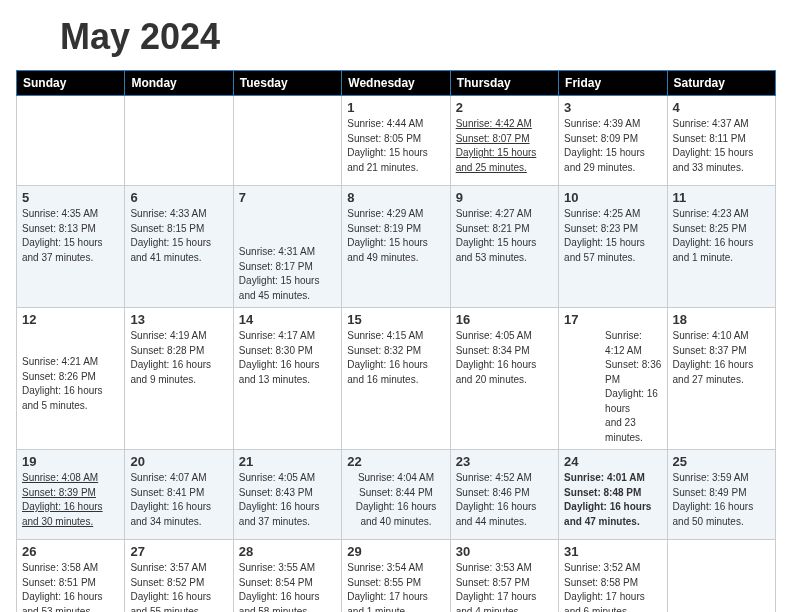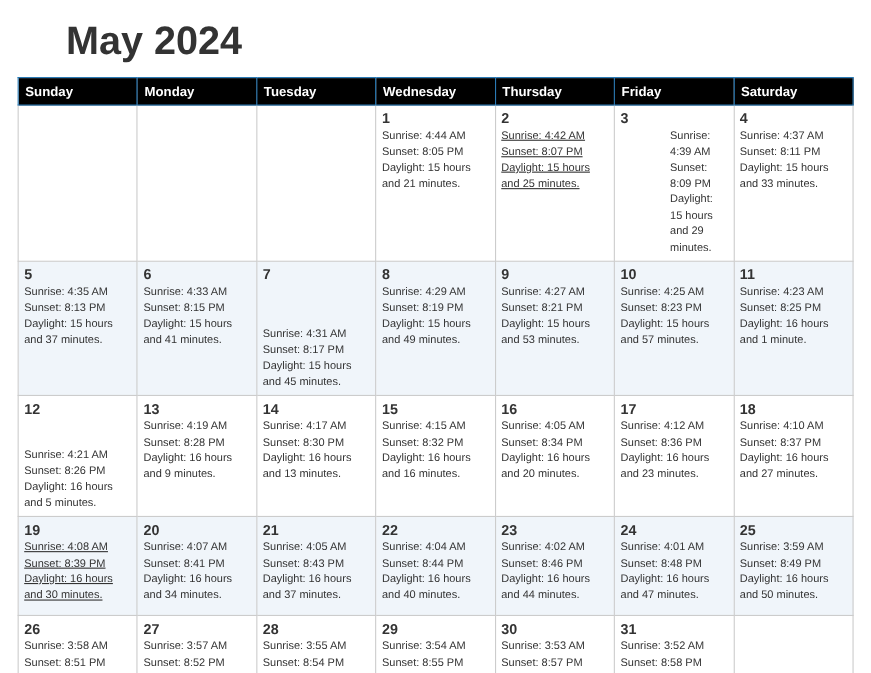--- a/index.html
+++ b/index.html
@@ -131,21 +131,21 @@
         </td>
         <td>
           <span class="day-num">2</span>
           <div class="day-info" style="white-space: pre-line; text-decoration: underline;">Sunrise: 4:42 AM
 Sunset: 8:07 PM
 Daylight: 15 hours
 and 25 minutes.</div>
         </td>
         <td>
           <span class="day-num">3</span>
-          <div class="day-info" style="white-space: pre-line; margin-left: 45px;">Sunrise: 4:39 AM
+          <div class="day-info" style="white-space: pre-line;">Sunrise: 4:39 AM
 Sunset: 8:09 PM
 Daylight: 15 hours
 and 29 minutes.</div>
         </td>
         <td>
           <span class="day-num">4</span>
           <div class="day-info" style="white-space: pre-line;">Sunrise: 4:37 AM
 Sunset: 8:11 PM
 Daylight: 15 hours
 and 33 minutes.</div>
@@ -233,21 +233,21 @@
         </td>
         <td>
           <span class="day-num">16</span>
           <div class="day-info" style="white-space: pre-line;">Sunrise: 4:05 AM
 Sunset: 8:34 PM
 Daylight: 16 hours
 and 20 minutes.</div>
         </td>
         <td>
           <span class="day-num">17</span>
-          <div class="day-info" style="white-space: pre-line;">Sunrise: 4:12 AM
+          <div class="day-info" style="white-space: pre-line; margin-left: 41px;">Sunrise: 4:12 AM
 Sunset: 8:36 PM
 Daylight: 16 hours
 and 23 minutes.</div>
         </td>
         <td>
           <span class="day-num">18</span>
           <div class="day-info" style="white-space: pre-line;">Sunrise: 4:10 AM
 Sunset: 8:37 PM
 Daylight: 16 hours
 and 27 minutes.</div>
@@ -270,35 +270,35 @@
         </td>
         <td>
           <span class="day-num">21</span>
           <div class="day-info" style="white-space: pre-line;">Sunrise: 4:05 AM
 Sunset: 8:43 PM
 Daylight: 16 hours
 and 37 minutes.</div>
         </td>
         <td>
           <span class="day-num">22</span>
-          <div class="day-info" style="white-space: pre-line;">Sunrise: 4:04 AM
+          <div class="day-info" style="white-space: pre-line; text-align: center;">Sunrise: 4:04 AM
 Sunset: 8:44 PM
 Daylight: 16 hours
 and 40 minutes.</div>
         </td>
         <td>
           <span class="day-num">23</span>
-          <div class="day-info" style="white-space: pre-line;">Sunrise: 4:02 AM
+          <div class="day-info" style="white-space: pre-line;">Sunrise: 4:52 AM
 Sunset: 8:46 PM
 Daylight: 16 hours
 and 44 minutes.</div>
         </td>
         <td>
           <span class="day-num">24</span>
-          <div class="day-info" style="white-space: pre-line;">Sunrise: 4:01 AM
+          <div class="day-info" style="white-space: pre-line; font-weight: bold;">Sunrise: 4:01 AM
 Sunset: 8:48 PM
 Daylight: 16 hours
 and 47 minutes.</div>
         </td>
         <td>
           <span class="day-num">25</span>
           <div class="day-info" style="white-space: pre-line;">Sunrise: 3:59 AM
 Sunset: 8:49 PM
 Daylight: 16 hours
 and 50 minutes.</div>

